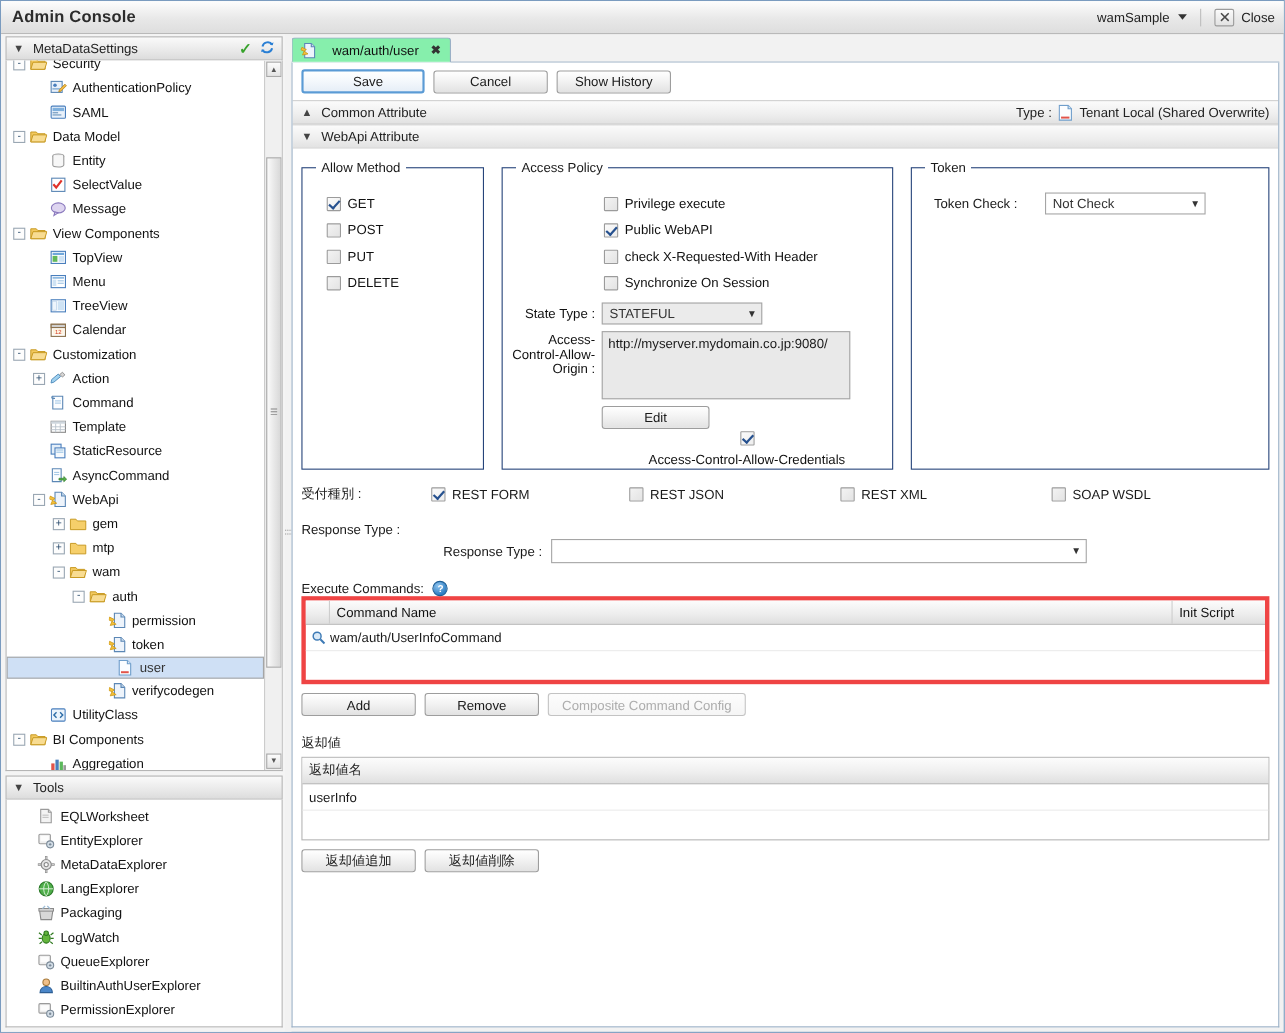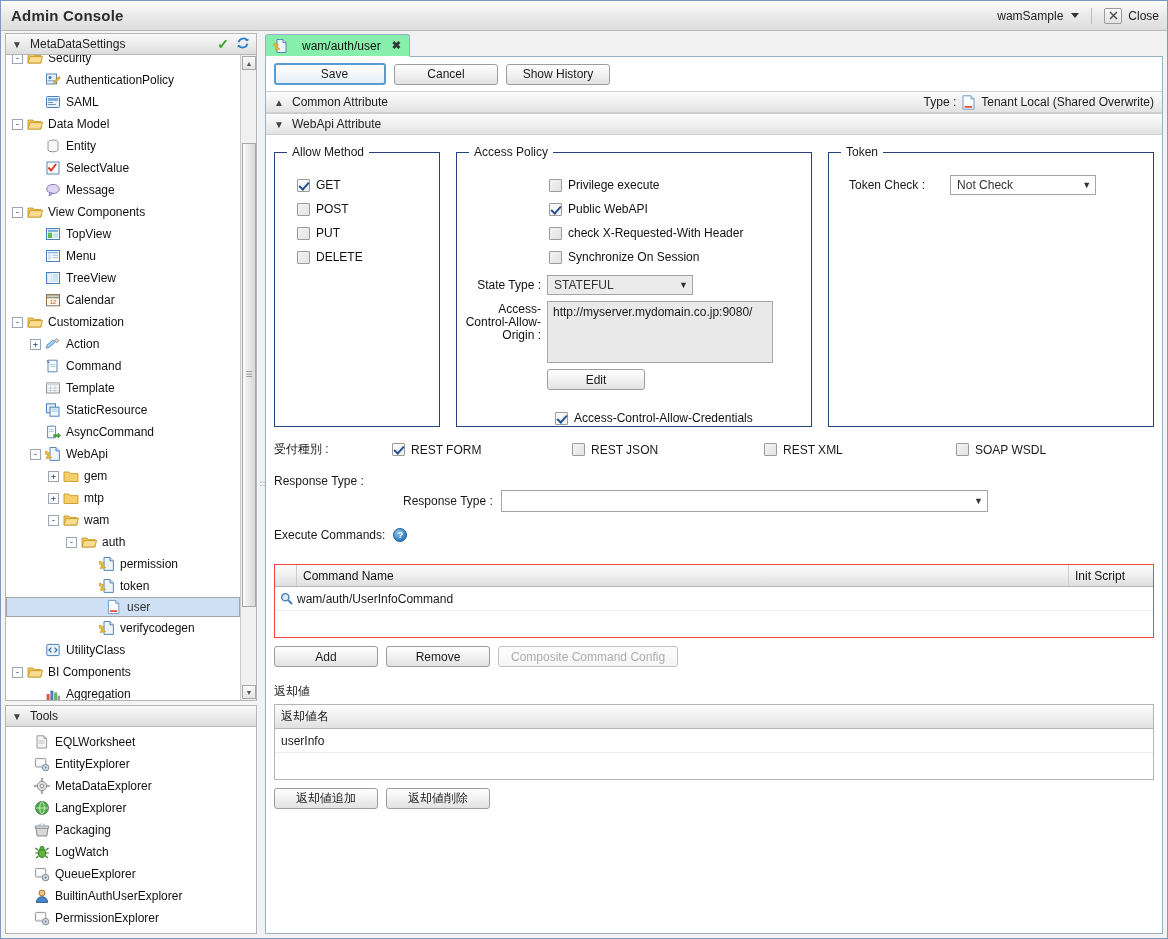--- a/index.html
+++ b/index.html
@@ -216,21 +216,21 @@
   .resp-inner { display:flex; align-items:center; gap:8px; margin-top:2px; padding-left:129px;}
 
   .exec-row { display:flex;align-items:center;gap:8px;margin-top:16px;font-size:12px; }
   .help-ico {
     width:14px;height:14px;border-radius:50%;
     background:radial-gradient(circle at 35% 30%,#8fc4ee,#2f7fc4 70%);
     color:#fff;font-size:9px;font-weight:bold;
     display:flex;align-items:center;justify-content:center;border:1px solid #1d5e96;
   }
 
-  .grid { margin-top:22px; border:1px solid #ef4444; background:#fff; }
+  .grid { margin-top:0; border:4px solid #ef4444; background:#fff; }
   .grid-head { display:flex; height:22px; background:linear-gradient(#fcfcfc,#eeeeee 55%,#dfdfdf);
                border-bottom:1px solid #b5b5b5; font-size:12px; color:#111; }
   .gh-cell { display:flex;align-items:center;padding:0 6px;border-right:1px solid #cdcdcd; }
   .gh-spacer { width:22px; flex:0 0 22px; }
   .grid-row { display:flex; height:24px; align-items:center; font-size:12px; border-bottom:1px solid #ececec;}
   .grid-blank { height:26px; }
   .magnifier { width:22px;flex:0 0 22px;display:flex;align-items:center;justify-content:center; }
 
   .btnrow { display:flex; gap:8px; margin-top:8px; }
   .btn-sm { min-width:104px; height:21px; }
@@ -753,21 +753,21 @@
 
               <div style="display:flex;margin-top:6px;">
                 <div class="lblR" style="width:76px;line-height:13px;padding-top:2px;">Access-Control-Allow-Origin :</div>
                 <div class="ta" style="width:226px;height:62px;margin-left:6px;">http://myserver.mydomain.co.jp:9080/</div>
               </div>
 
               <div style="display:flex;margin-top:6px;padding-left:82px;">
                 <div class="btn btn-sm" style="min-width:98px;">Edit</div>
               </div>
 
-              <div class="cbrow" style="padding-left:90px;margin-top:16px;">
+              <div class="cbrow" style="padding-left:90px;margin-top:2px;flex-direction:column;">
                 <span class="cbox on"></span>
                 <span>Access-Control-Allow-Credentials</span>
               </div>
             </fieldset>
 
             <fieldset class="grp" style="flex:1 1 auto;height:282px;margin-left:16px;">
               <legend>Token</legend>
               <div style="display:flex;align-items:center;padding:12px 0 0 12px;gap:17px;">
                 <div>Token Check :</div>
                 <div class="sel white" style="width:146px;margin-left:8px;">

